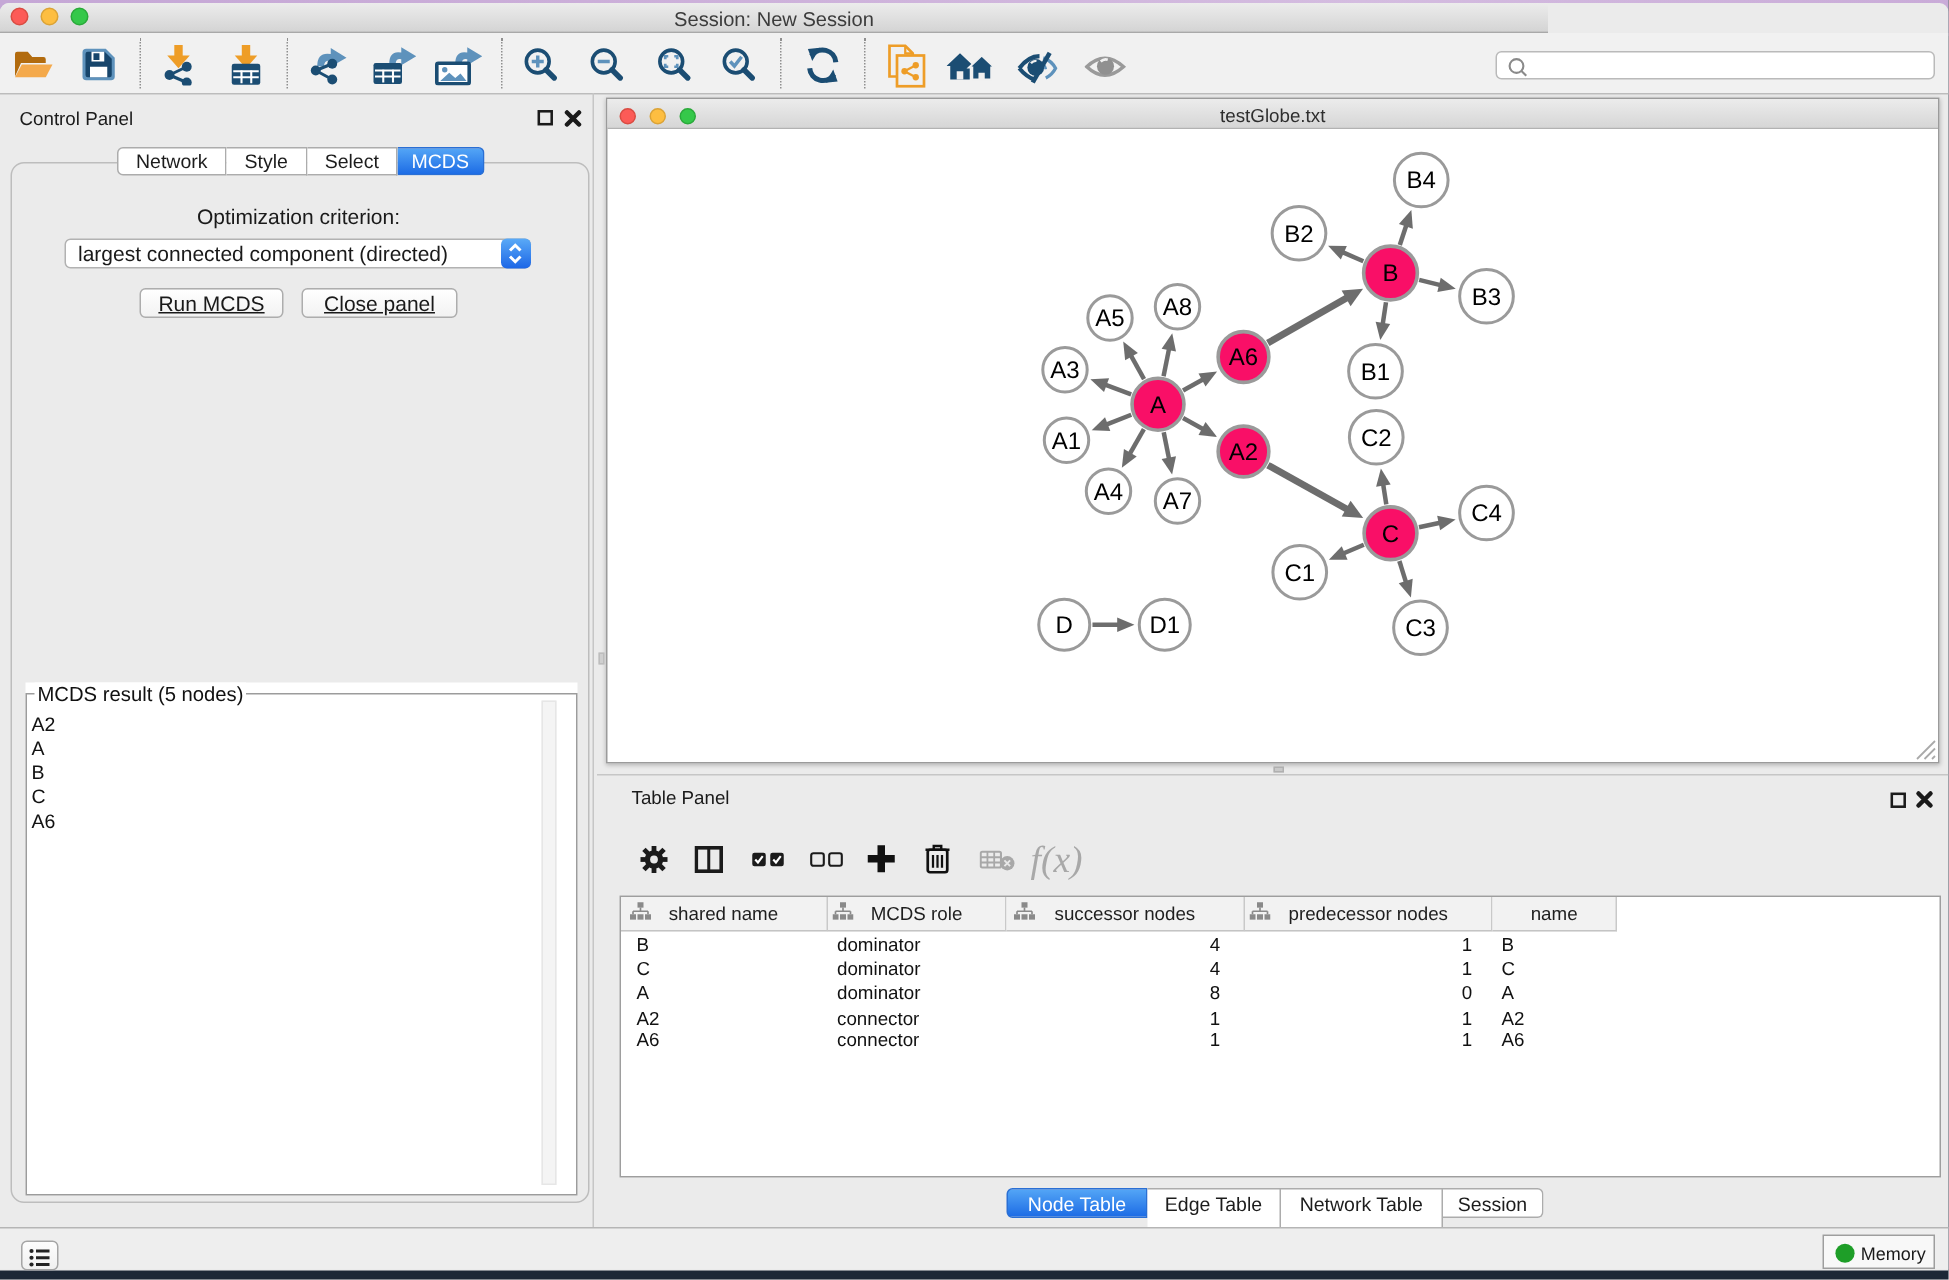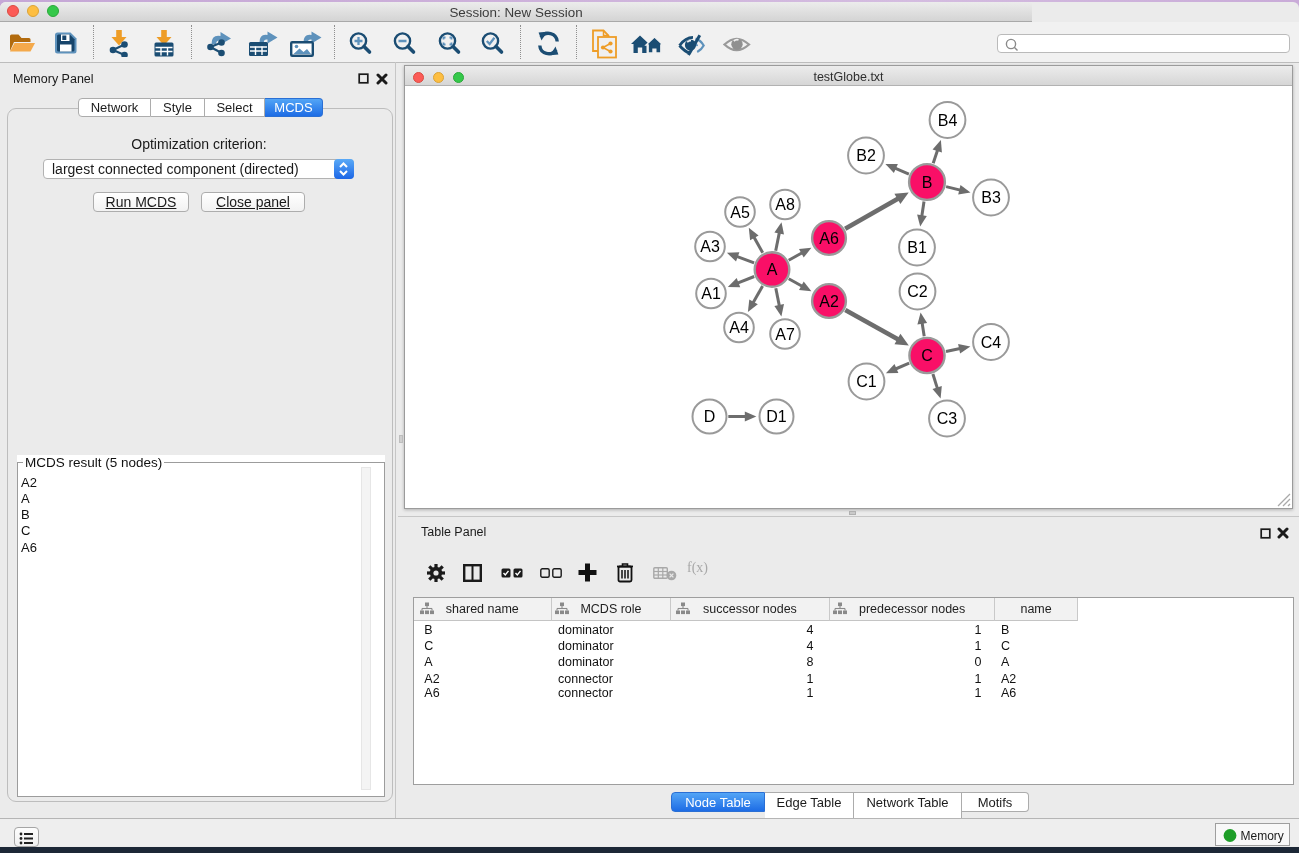--- a/index.html
+++ b/index.html
@@ -202,21 +202,21 @@
     <div class="tsep" style="left:520px"></div>
     <div class="tsep" style="left:576px"></div>
     <div id="searchbox">
         <svg width="18" height="17" style="position:absolute;left:5px;top:1px">
           <circle cx="8" cy="8" r="4.6" fill="none" stroke="#8a8a8a" stroke-width="1.4"></circle>
           <line x1="11.3" y1="11.3" x2="14.5" y2="14.5" stroke="#8a8a8a" stroke-width="1.4"></line>
         </svg>
       </div>
   </div>
 
-  <div class="abs" id="cp-title">Memory Panel</div>
+  <div class="abs" id="cp-title">Control Panel</div>
   <svg class="abs" style="left:358px;top:71px" width="11" height="11" viewBox="0 0 11 11">
       <rect x="1.2" y="1.2" width="8.6" height="8.6" fill="none" stroke="#1a1a1a" stroke-width="1.7"></rect>
     </svg>
     <svg class="abs" style="left:375.5px;top:70.5px" width="12" height="12" viewBox="0 0 12 12">
       <path d="M2 2 L10 10 M10 2 L2 10" stroke="#1a1a1a" stroke-width="3" stroke-linecap="round"></path>
     </svg>
   <div class="abs" id="cp-box"></div>
   <div class="tabrow" style="left:78px;top:96px;">
     <div class="tab first" style="width:73px;">Network</div>
     <div class="tab" style="width:54px;">Style</div>
@@ -387,21 +387,21 @@
     </svg>
     <svg class="abs" style="left:653px;top:563.5px" width="24" height="15" viewBox="0 0 24 15">
       <rect x="0.8" y="1.8" width="13.5" height="10.5" rx="1" fill="none" stroke="#a8a8a8" stroke-width="1.4"></rect>
 <line x1="1" y1="5.5" x2="14" y2="5.5" stroke="#a8a8a8" stroke-width="1.2"></line>
 <line x1="1" y1="9" x2="14" y2="9" stroke="#a8a8a8" stroke-width="1.2"></line>
 <line x1="5.3" y1="2" x2="5.3" y2="12" stroke="#a8a8a8" stroke-width="1.2"></line>
 <line x1="9.8" y1="2" x2="9.8" y2="12" stroke="#a8a8a8" stroke-width="1.2"></line>
 <circle cx="18.5" cy="9.5" r="4.8" fill="#a8a8a8"></circle>
 <path d="M16.6 7.6 L20.4 11.4 M20.4 7.6 L16.6 11.4" stroke="#e8e8e8" stroke-width="1.3"></path>
     </svg>
-    <div class="abs" style="left:687px;top:558px;font-family:'Liberation Serif',serif;font-size:14px;color:#a8a8a8;">f(x)</div>
+    <div class="abs" style="left:687px;top:558px;font-family:'Liberation Serif',serif;font-style:italic;font-size:25px;color:#a8a8a8;">f(x)</div>
   <div class="abs" id="nodetable">
     <div class="th" style="left:0px;width:138.6px;">
         <div class="lbl">shared name</div>
       </div>
       <div class="abs" style="left:7px;top:600px;"></div>
       <div class="th" style="left:138.6px;width:118.79999999999998px;">
         <div class="lbl">MCDS role</div>
       </div>
       <div class="abs" style="left:145.6px;top:600px;"></div>
       <div class="th" style="left:257.4px;width:159.10000000000002px;">
@@ -478,21 +478,21 @@
       <div class="trow" style="left:10.8px;top:88.9px;">A6</div>
       <div class="trow" style="left:144.5px;top:88.9px;">connector</div>
       <div class="trow" style="left:329px;top:88.9px;width:71px;text-align:right;">1</div>
       <div class="trow" style="left:497px;top:88.9px;width:71px;text-align:right;">1</div>
       <div class="trow" style="left:587.5px;top:88.9px;">A6</div>
   </div>
   <div class="tabrow" id="bt-row" style="left:671px;top:789.5px">
     <div class="tab sel first" style="width:94px;height:20px;line-height:19px;">Node Table</div>
     <div class="tab" style="width:89px;height:36px;line-height:19px;">Edge Table</div>
     <div class="tab" style="width:108px;height:36px;line-height:19px;">Network Table</div>
-    <div class="tab last" style="width:67px;height:20px;line-height:19px;">Motifs</div>
+    <div class="tab last" style="width:67px;height:20px;line-height:19px;">Session</div>
   </div>
 
   <div class="abs" id="statusbar">
     <div id="listbtn"><svg width="25" height="21">
           <g stroke="#222" stroke-width="2">
             <line x1="9" y1="6" x2="18" y2="6"></line>
             <line x1="9" y1="10.5" x2="18" y2="10.5"></line>
             <line x1="9" y1="15" x2="18" y2="15"></line>
           </g>
           <g fill="#222">

